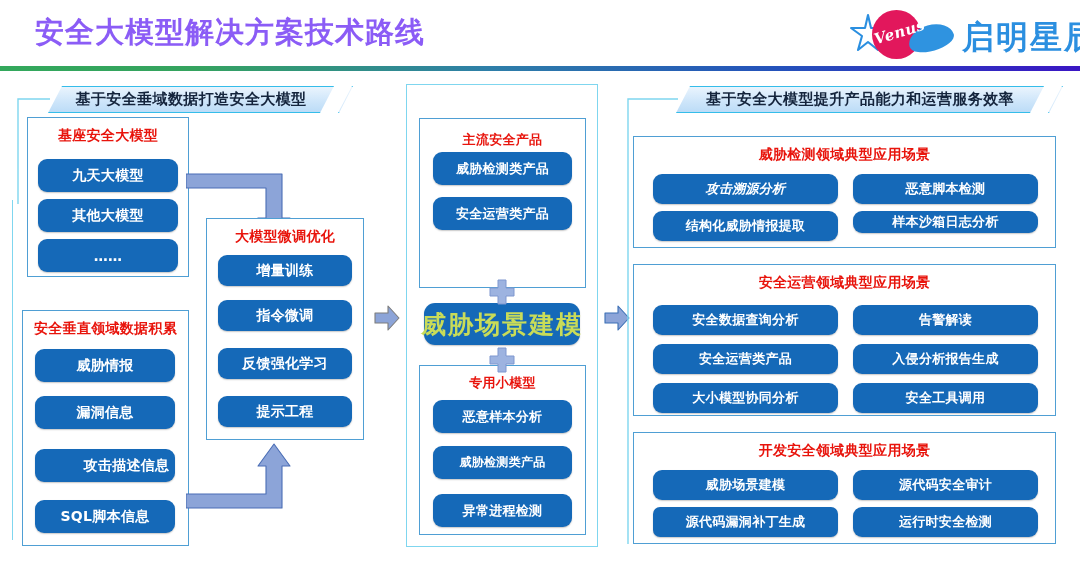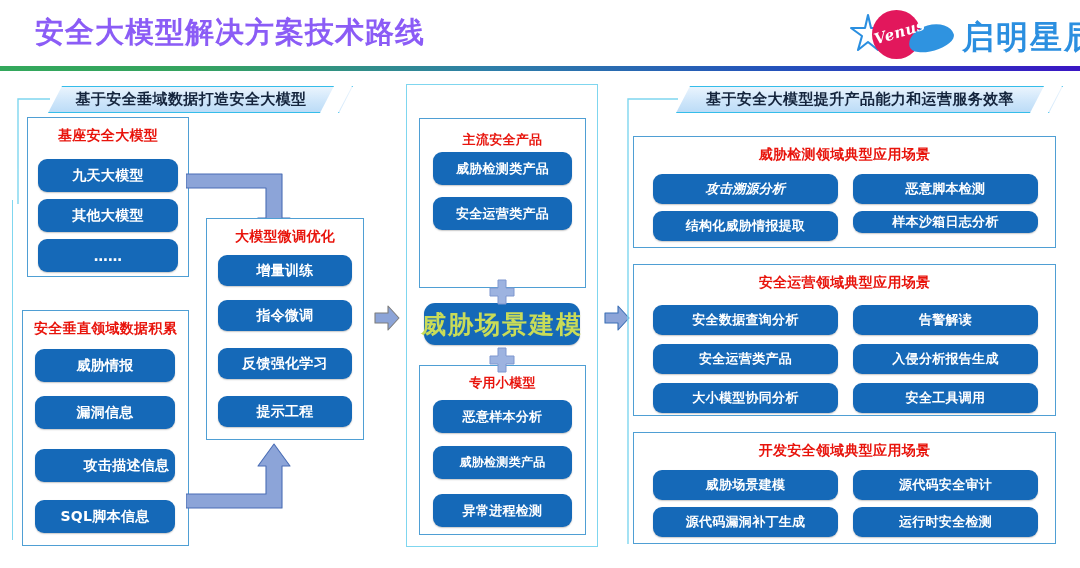--- a/index.html
+++ b/index.html
@@ -229,16 +229,16 @@
   <div class="pill f13" style="left:653px; top:344px; width:185px; height:30px;">安全运营类产品</div>
   <div class="pill f13" style="left:853px; top:344px; width:185px; height:30px;">入侵分析报告生成</div>
   <div class="pill f13" style="left:653px; top:383px; width:185px; height:30px;">大小模型协同分析</div>
   <div class="pill f13" style="left:853px; top:383px; width:185px; height:30px;">安全工具调用</div>
 
   <div class="card" style="left:633px; top:432px; width:423px; height:112px;">
     <div class="card-title" style="top:9px;">开发安全领域典型应用场景</div>
   </div>
   <div class="pill f13" style="left:653px; top:470px; width:185px; height:30px;">威胁场景建模</div>
   <div class="pill f13" style="left:853px; top:470px; width:185px; height:30px;">源代码安全审计</div>
-  <div class="pill f13" style="left:653px; top:507px; width:185px; height:30px;">源代码漏洞补丁生成</div>
+  <div class="pill f13" style="left:653px; top:507px; width:185px; height:30px;border-radius:7px;">源代码漏洞补丁生成</div>
   <div class="pill f13" style="left:853px; top:507px; width:185px; height:30px;">运行时安全检测</div>
 
 </div>
 
 </body></html>

